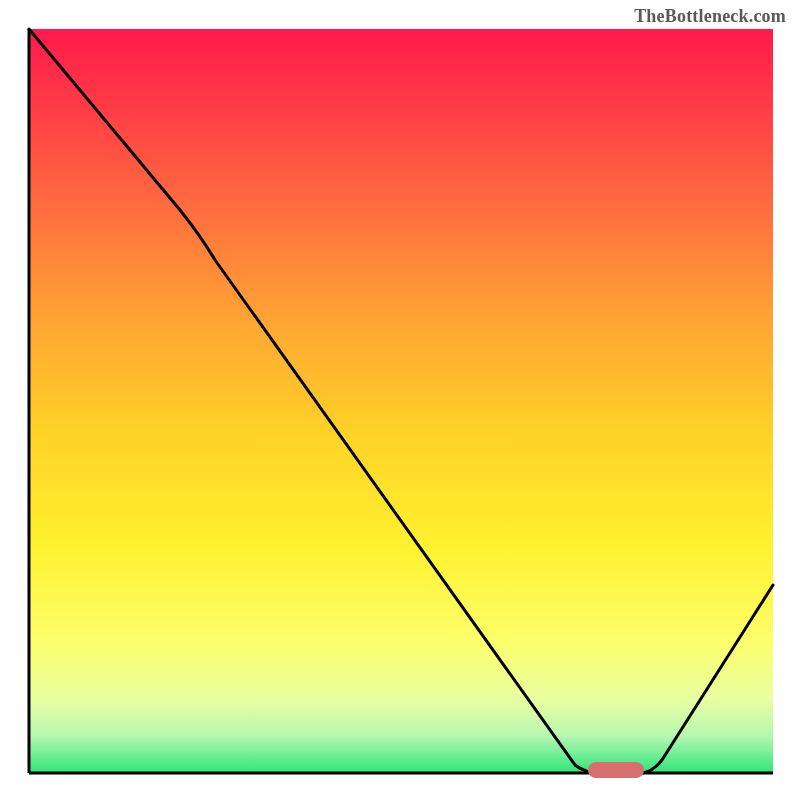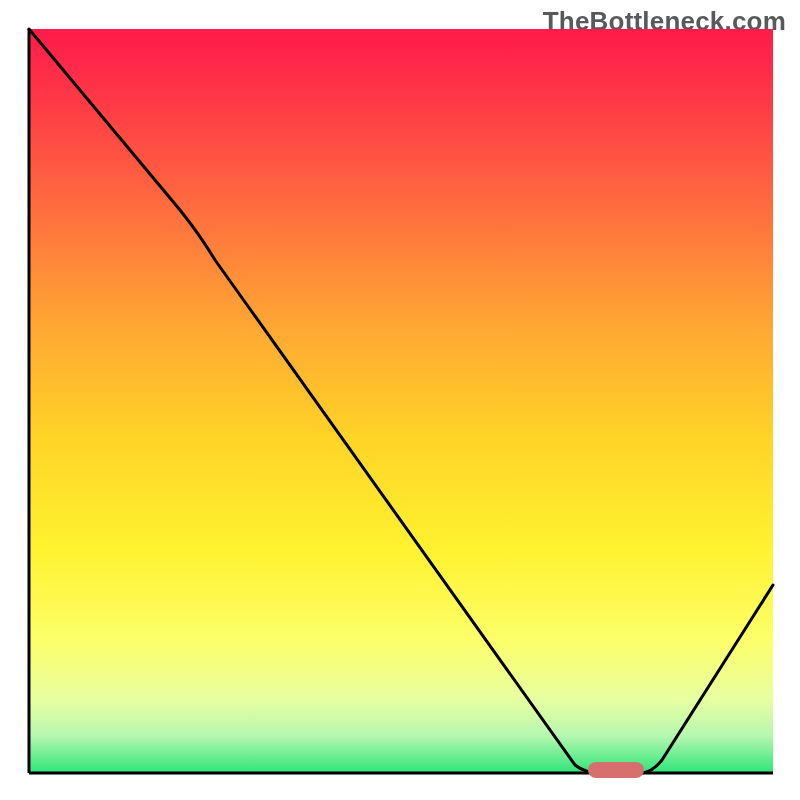--- a/index.html
+++ b/index.html
@@ -2,22 +2,22 @@
 <html><head>
 <meta charset="utf-8">
 <style>
   * { margin: 0; padding: 0; box-sizing: border-box; }
   html, body { width: 800px; height: 800px; background: #fff; }
   .wrap { position: relative; width: 800px; height: 800px; }
   .attribution {
     position: absolute;
     top: 6px;
     right: 14px;
-    font-family: Liberation Sans, sans-serif;
-    font-size: 26px;
+    font-family: Liberation Serif, serif;
+    font-size: 18px;
     font-weight: bold;
     color: #58595a;
     letter-spacing: 0.2px;
   }
   .plot {
     position: absolute;
     inset: 0;
   }
 </style>
 </head>

